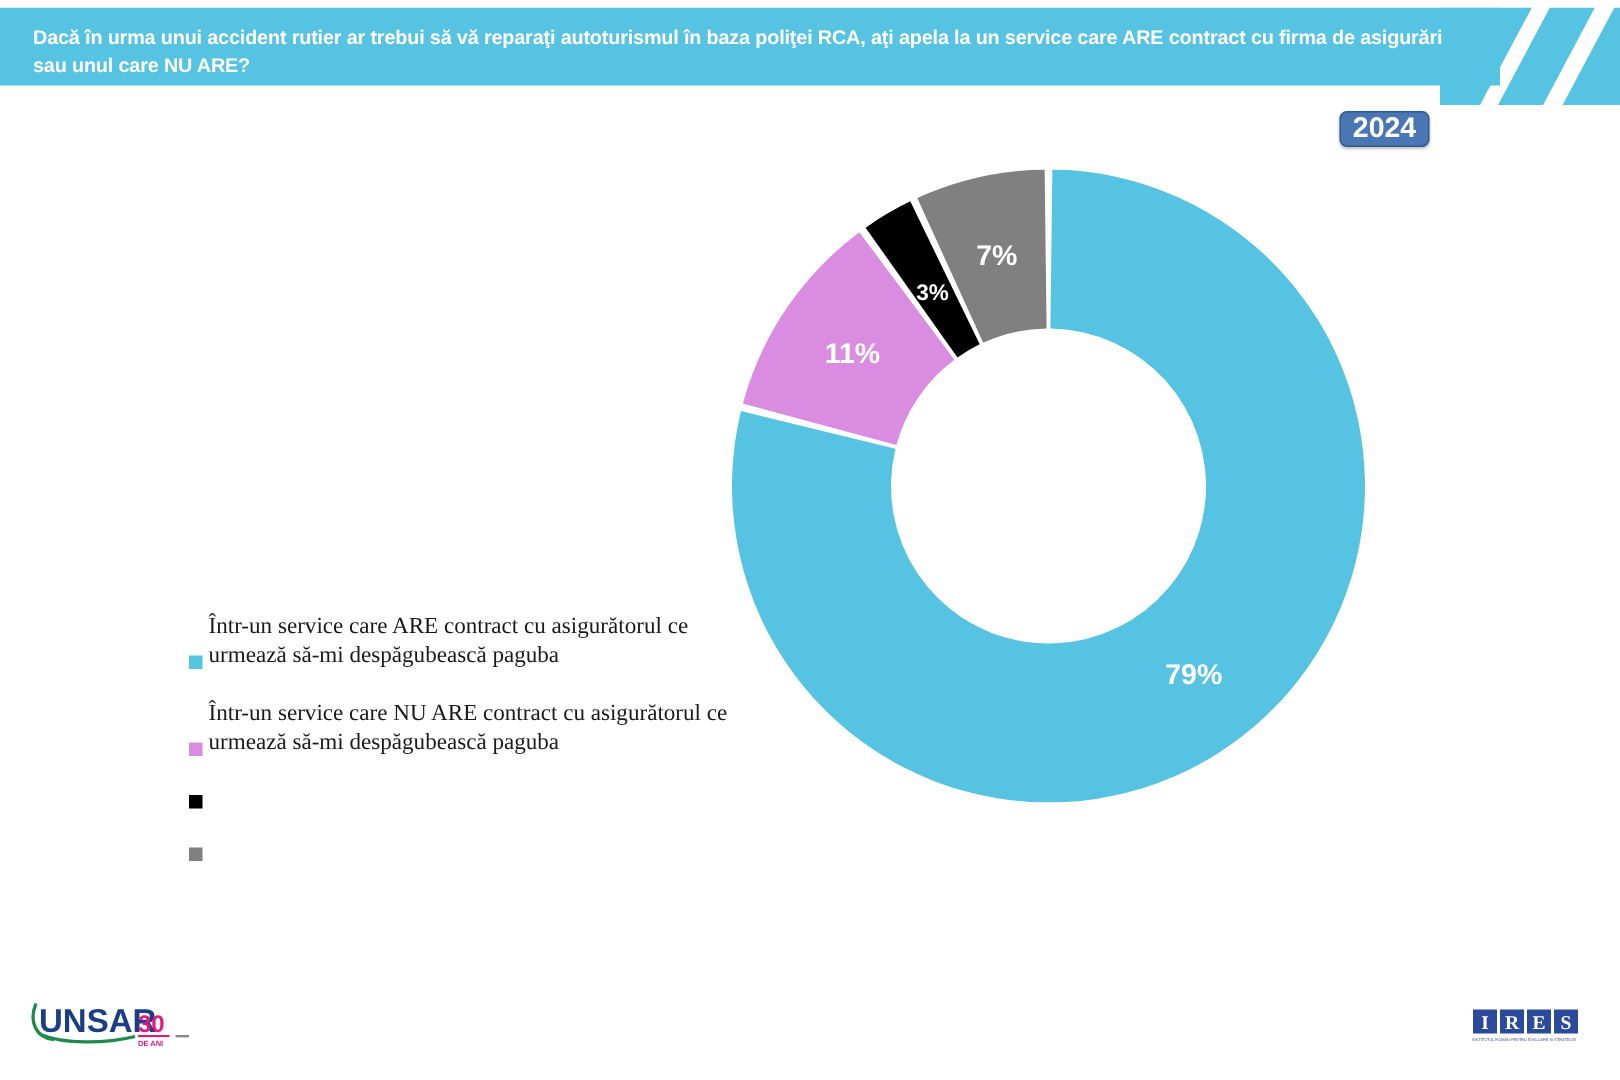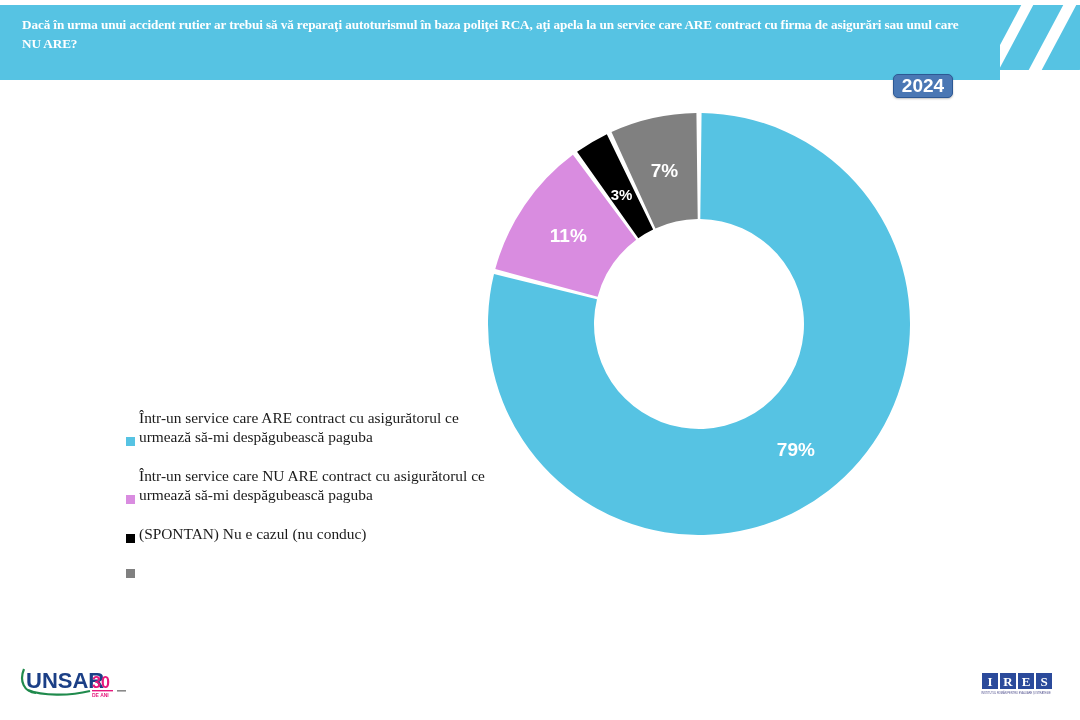--- a/index.html
+++ b/index.html
@@ -23,24 +23,23 @@
     background: #ffffff;
     overflow: hidden;
   }
 
   
   .header-band {
     position: absolute;
     left: 0;
     top: 5px;
     width: 1000px;
-    height: 75px;
+    height: 52px;
     background: #56c3e3;
     z-index: 3;
-    font-family: Liberation Serif, serif;
   }
   .header-text {
     position: absolute;
     left: 22px;
     top: 11px;
     width: 940px;
     color: #ffffff;
     font-size: 13.2px;
     font-weight: bold;
     line-height: 18.5px;
@@ -213,21 +212,20 @@
         <span class="legend-text">Într-un service care ARE contract cu asigurătorul ce
 urmează să-mi despăgubească paguba</span>
       </div>
       <div class="legend-item">
         <span class="legend-swatch" style="background: rgb(217, 140, 224);"></span>
         <span class="legend-text">Într-un service care NU ARE contract cu asigurătorul ce
 urmează să-mi despăgubească paguba</span>
       </div>
       <div class="legend-item">
         <span class="legend-swatch" style="background: rgb(0, 0, 0);"></span>
-        <span class="legend-text">(SPONTAN) Nu e cazul (nu conduc)</span>
       </div>
       <div class="legend-item">
         <span class="legend-swatch" style="background: rgb(128, 128, 128);"></span>
       </div>
     </div>
 
 
   <div id="unsar-logo">
     <svg width="122" height="36" viewBox="0 0 122 36">
       <path d="M4 6 C -1 18, 4 29, 16 30" stroke="#1f8a4c" stroke-width="2.2" fill="none"></path>

